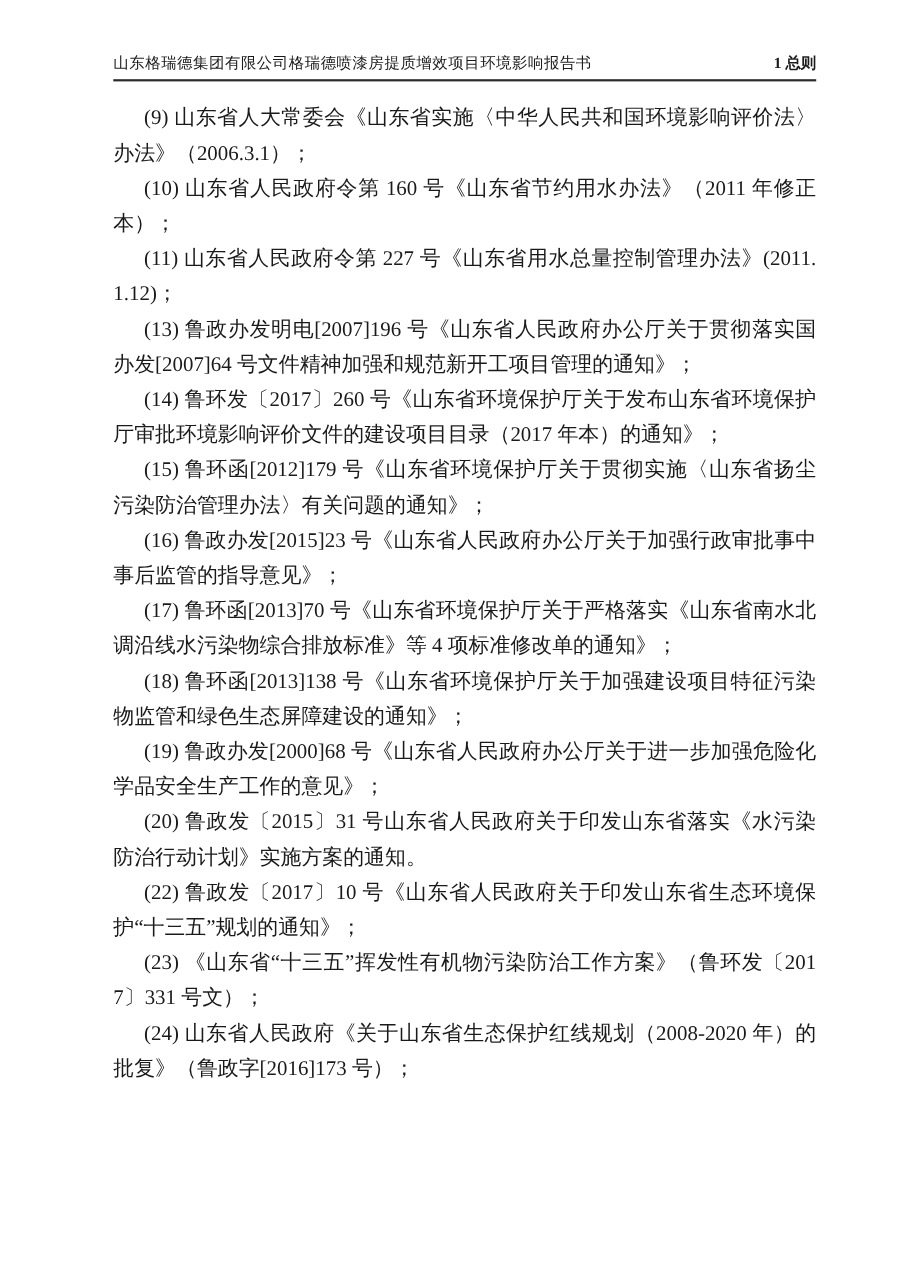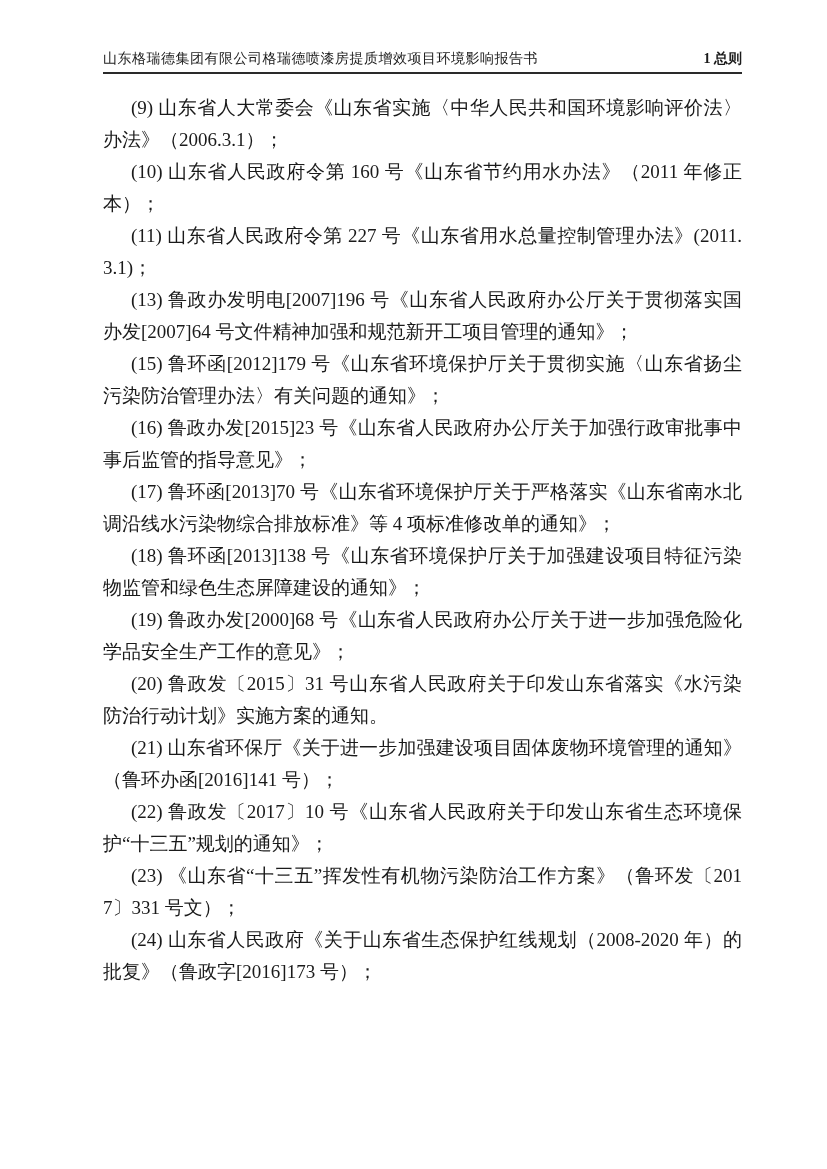--- a/index.html
+++ b/index.html
@@ -86,28 +86,28 @@
 <div class="page">
 
   <div class="header">
     <span class="left-title">山东格瑞德集团有限公司格瑞德喷漆房提质增效项目环境影响报告书</span>
     <span class="right-label">1 总则</span>
   </div>
 
   <div class="doc-body">
       <p class="item">(9) 山东省人大常委会《山东省实施〈中华人民共和国环境影响评价法〉办法》（2006.3.1）；</p>
       <p class="item">(10)  山东省人民政府令第 160 号《山东省节约用水办法》（2011 年修正本）；</p>
-      <p class="item">(11)  山东省人民政府令第 227 号《山东省用水总量控制管理办法》(2011.3.1)；</p>
+      <p class="item">(11)  山东省人民政府令第 227 号《山东省用水总量控制管理办法》(2011.1.12)；</p>
       <p class="item">(13)  鲁政办发明电[2007]196 号《山东省人民政府办公厅关于贯彻落实国办发[2007]64 号文件精神加强和规范新开工项目管理的通知》；</p>
+      <p class="item">(14)  鲁环发〔2017〕260 号《山东省环境保护厅关于发布山东省环境保护厅审批环境影响评价文件的建设项目目录（2017 年本）的通知》；</p>
       <p class="item">(15)  鲁环函[2012]179 号《山东省环境保护厅关于贯彻实施〈山东省扬尘污染防治管理办法〉有关问题的通知》；</p>
       <p class="item">(16)  鲁政办发[2015]23 号《山东省人民政府办公厅关于加强行政审批事中事后监管的指导意见》；</p>
       <p class="item">(17)  鲁环函[2013]70 号《山东省环境保护厅关于严格落实《山东省南水北调沿线水污染物综合排放标准》等 4 项标准修改单的通知》；</p>
       <p class="item">(18)  鲁环函[2013]138 号《山东省环境保护厅关于加强建设项目特征污染物监管和绿色生态屏障建设的通知》；</p>
       <p class="item">(19)  鲁政办发[2000]68 号《山东省人民政府办公厅关于进一步加强危险化学品安全生产工作的意见》；</p>
       <p class="item">(20)  鲁政发〔2015〕31 号山东省人民政府关于印发山东省落实《水污染防治行动计划》实施方案的通知。</p>
-      <p class="item">(21)  山东省环保厅《关于进一步加强建设项目固体废物环境管理的通知》（鲁环办函[2016]141 号）；</p>
       <p class="item">(22)  鲁政发〔2017〕10 号《山东省人民政府关于印发山东省生态环境保护“十三五”规划的通知》；</p>
       <p class="item">(23)  《山东省“十三五”挥发性有机物污染防治工作方案》（鲁环发〔2017〕331 号文）；</p>
       <p class="item">(24)  山东省人民政府《关于山东省生态保护红线规划（2008-2020 年）的批复》（鲁政字[2016]173 号）；</p>
     </div>
 
 
 </div>
 
 </body></html>

